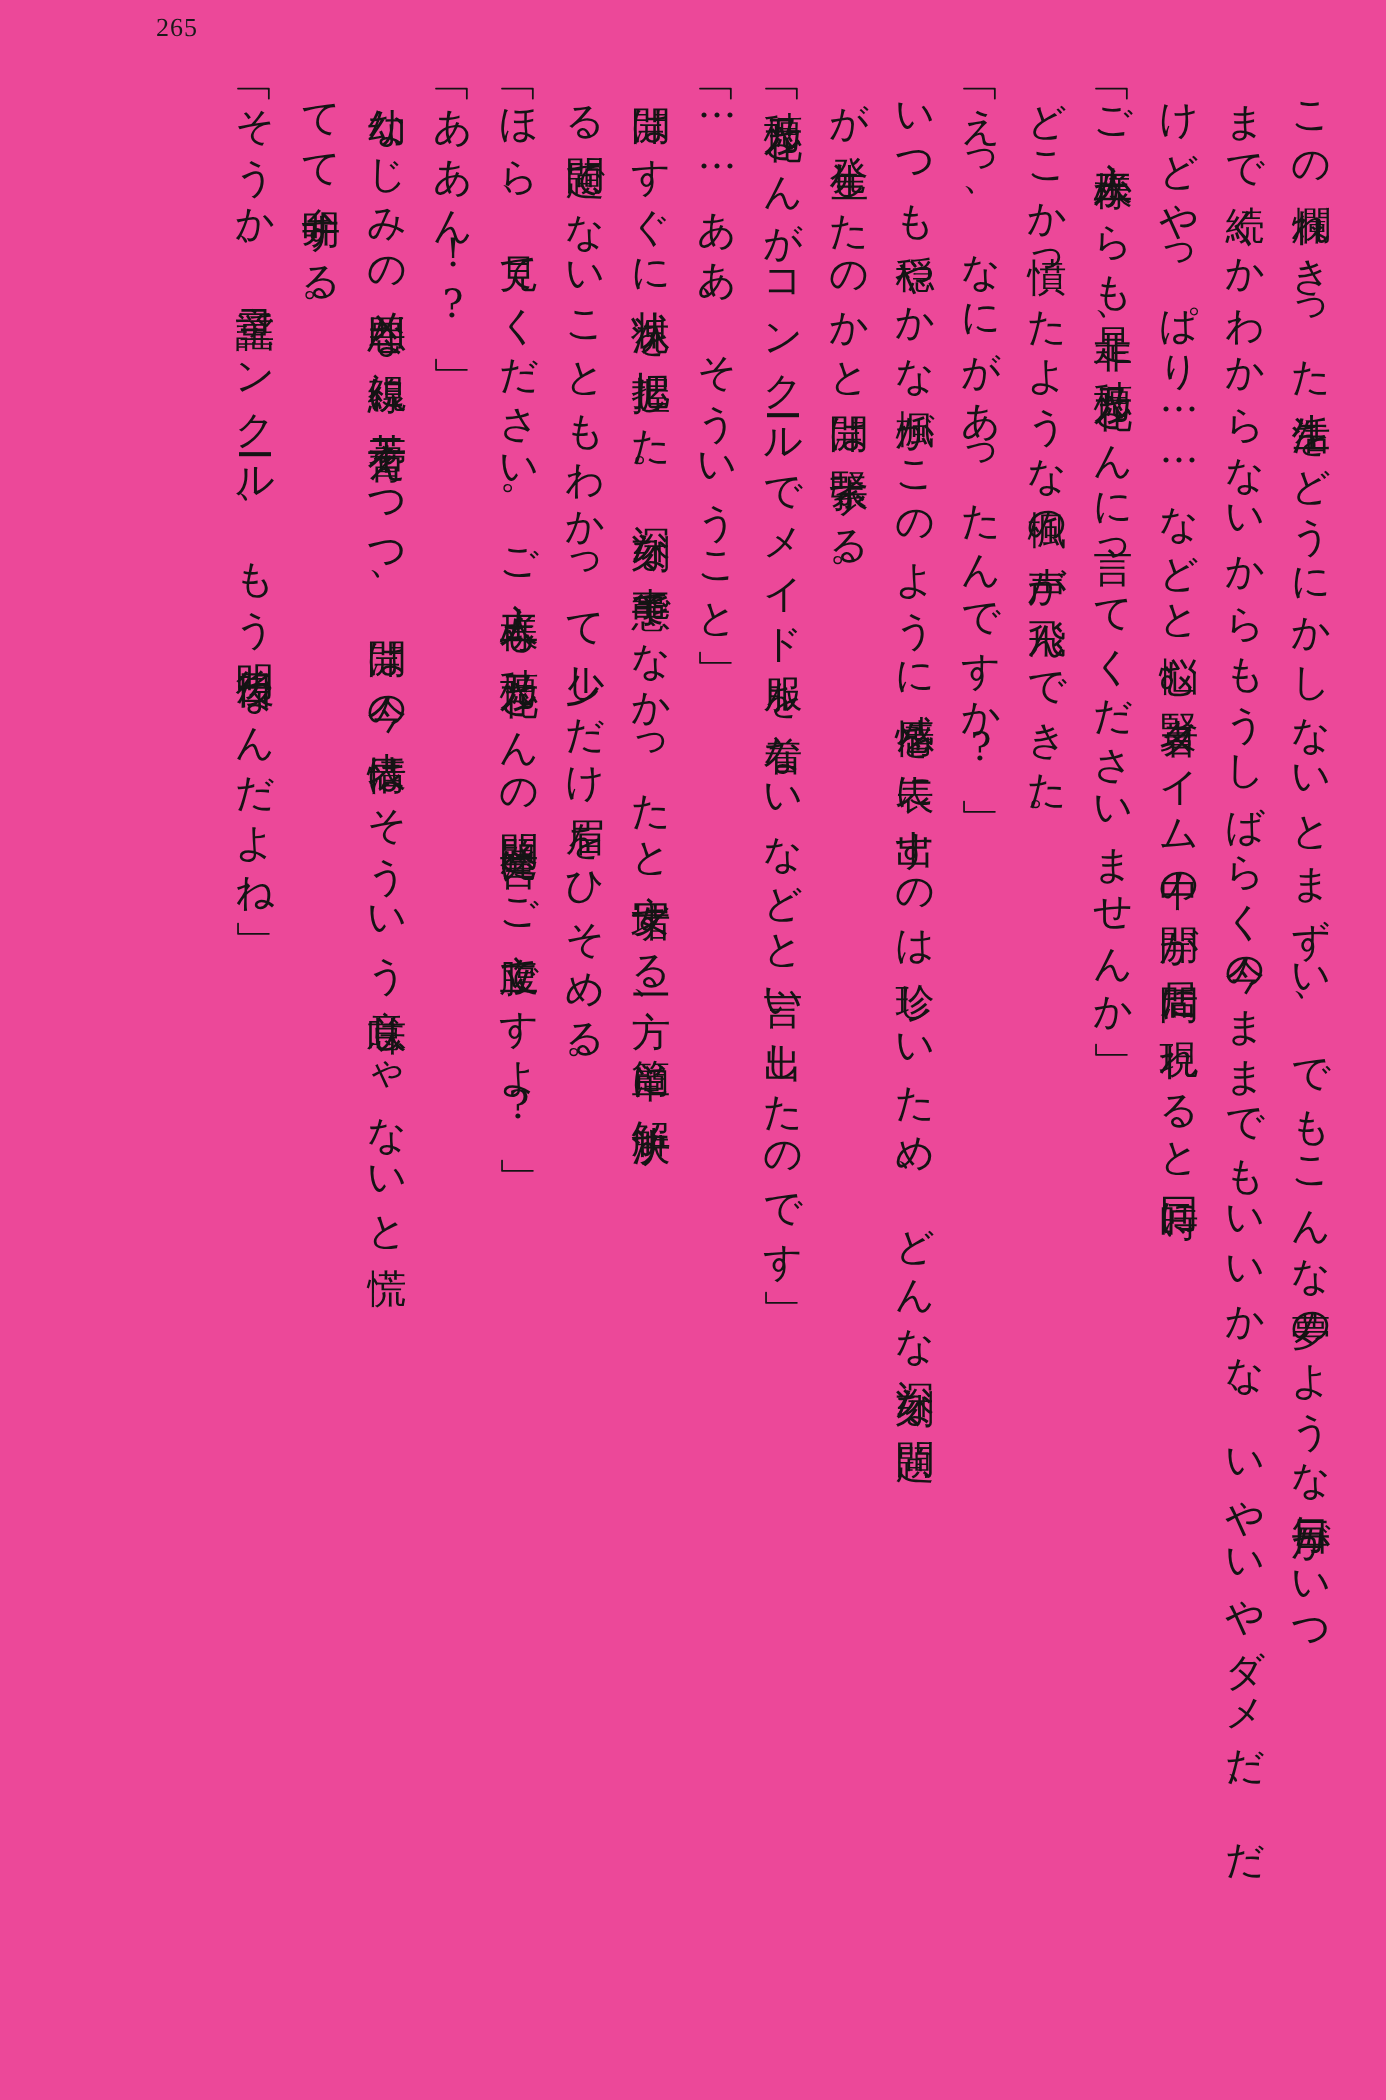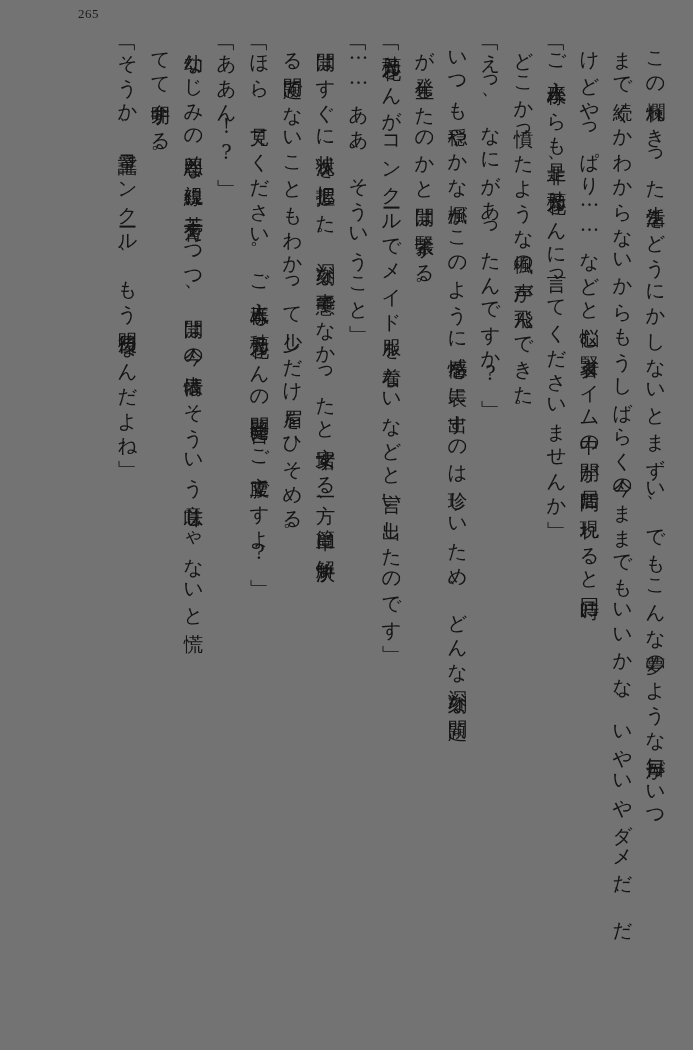--- a/index.html
+++ b/index.html
@@ -8,21 +8,21 @@
     background: #ffffff;
   }
   body {
     font-family: "Liberation Serif", "DejaVu Serif", serif;
     color: #111111;
   }
   #page {
     position: relative;
     width: 693px;
     height: 1050px;
-    background: #737373;
+    background: #ec4899;
     overflow: hidden;
   }
   #page-number {
     position: absolute;
     top: 6px;
     left: 78px;
     font-size: 13px;
     letter-spacing: 0.5px;
     color: #1a1a1a;
     font-family: "Liberation Serif", "DejaVu Serif", serif;

